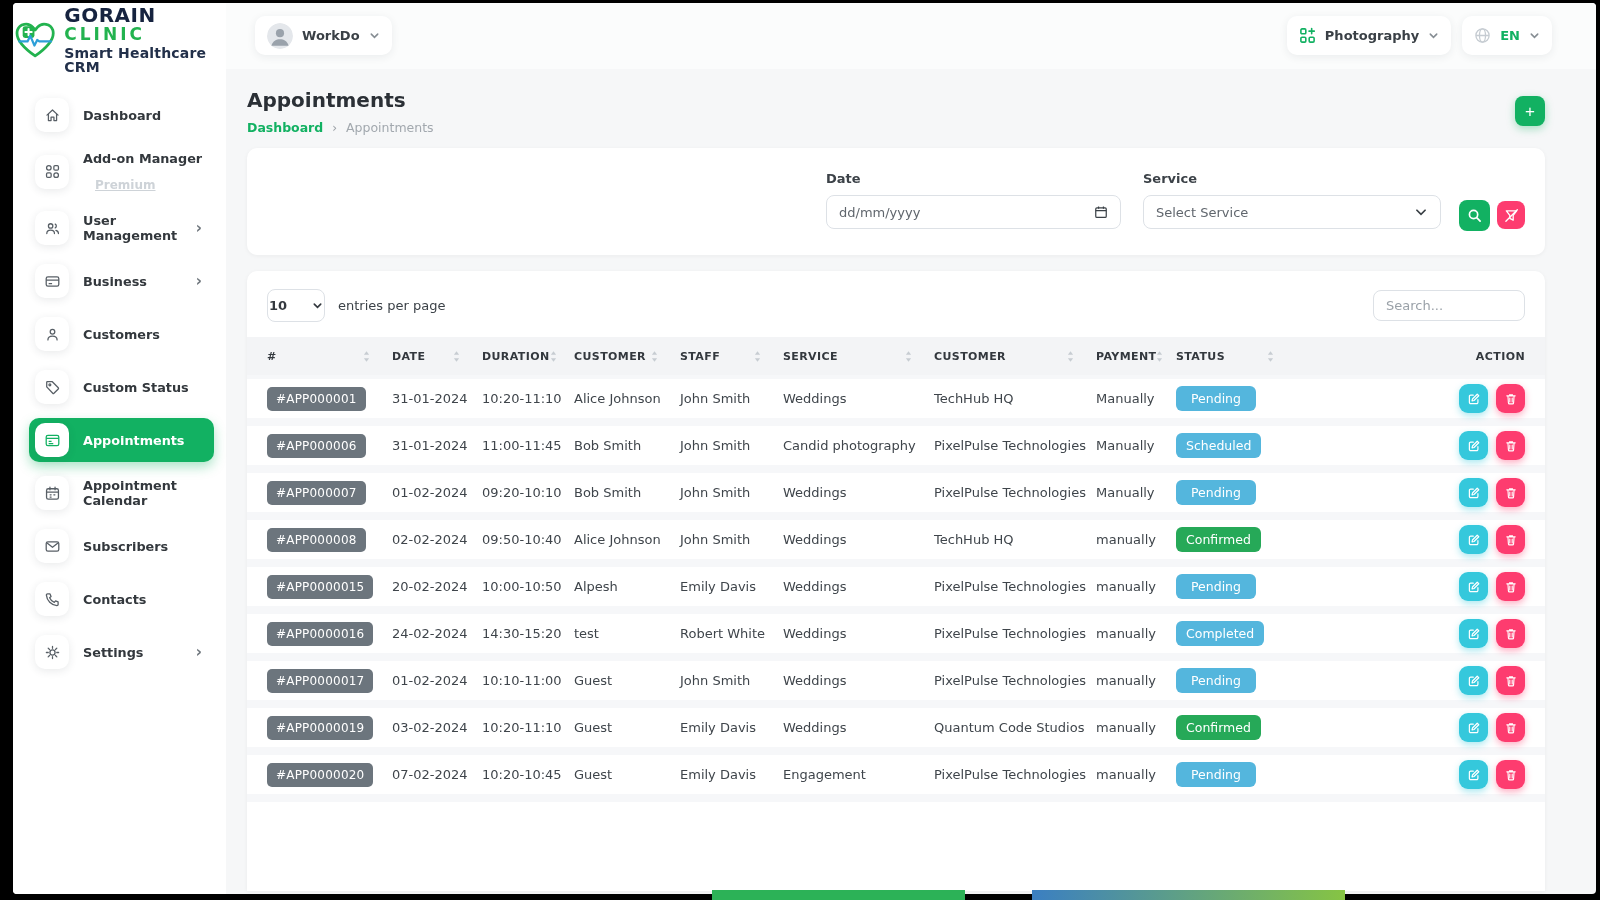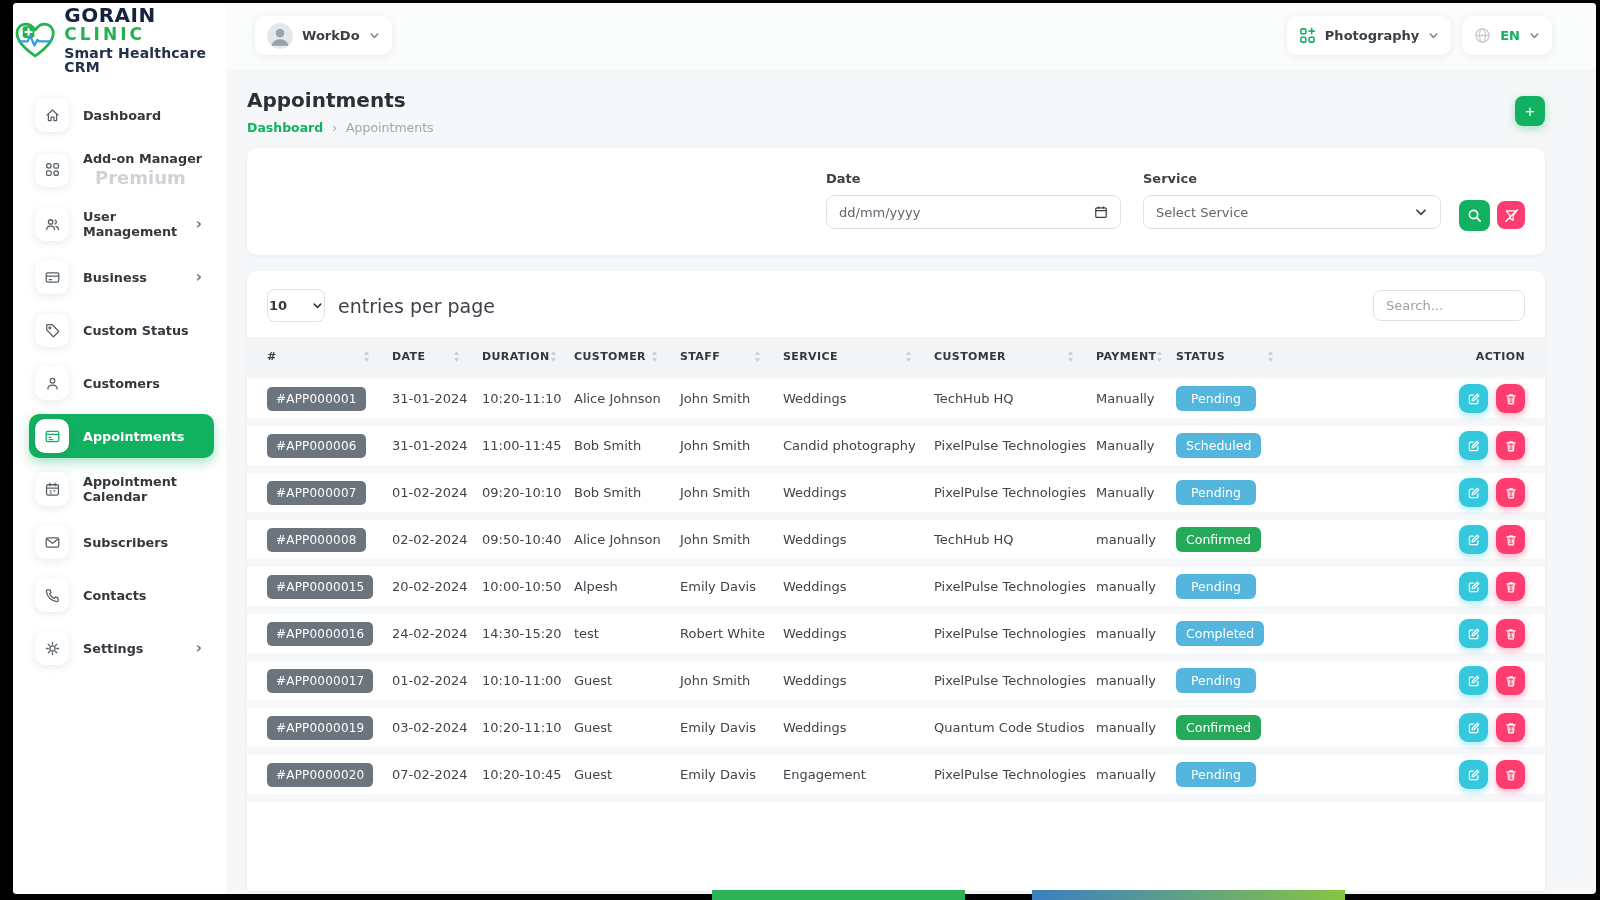--- a/index.html
+++ b/index.html
@@ -15,21 +15,21 @@
   .logo-top { font-size:20px; font-weight:800; color:#16233f; letter-spacing:.5px; }
   .logo-bottom { font-size:17px; font-weight:800; color:#23b34f; letter-spacing:3px; }
   .logo-tag { font-size:14px; font-weight:700; color:#22304a; margin-top:3px; letter-spacing:.2px; }
 
   .menu { padding:24px 12px 0 16px; display:flex; flex-direction:column; }
   .side-item { display:flex; align-items:center; gap:14px; padding:5px 8px 5px 6px; border-radius:10px; margin-bottom:9px; cursor:pointer; min-height:44px; }
   .side-ico { width:34px; height:34px; flex:0 0 34px; background:#fff; border-radius:10px; box-shadow:0 2px 8px rgba(40,48,60,.10); display:flex; align-items:center; justify-content:center; color:#585f66; }
   .side-ico svg { width:17px; height:17px; }
   .side-labels { display:flex; flex-direction:column; }
   .side-label { font-size:12.8px; font-weight:700; color:#33383d; }
-  .side-sub { font-size:18px; font-weight:600; color:#ced3d8; margin-top:1px; padding-left:12px; }
+  .side-sub { font-size:12px; font-weight:600; color:#ced3d8; margin-top:12px; padding-left:12px;text-decoration:underline; }
   .side-chevron { margin-left:auto; color:#6e757c; font-size:15px; font-weight:600; padding-right:4px; }
   .side-item.active { background:#12b162; box-shadow:0 5px 12px rgba(18,177,98,.35); }
   .side-item.active .side-label { color:#fff; }
   .side-item.active .side-ico { color:#12b162; }
 
   
   .topbar { position:absolute; left:213px; right:0; top:0; height:66px; background:#fbfcfc; z-index:2; }
   .pill { background:#fff; border-radius:10px; box-shadow:0 2px 8px rgba(40,48,60,.08); display:flex; align-items:center; gap:9px; padding:6px 12px; cursor:pointer; }
   .workdo-pill { position:absolute; left:29px; top:13px; height:39px; }
   .avatar { width:26px; height:26px; border-radius:50%; overflow:hidden; flex:0 0 26px; }
@@ -62,21 +62,21 @@
   .icon-btn { border:none; border-radius:8px; display:flex; align-items:center; justify-content:center; cursor:pointer; }
   .search-btn { width:31px; height:31px; background:#12b162; }
   .reset-btn { width:28px; height:28px; background:#fd3c6f; margin-top:1px; }
   .icon-btn svg { width:15px; height:15px; }
 
   
   .table-card { background:#fff; border-radius:10px 10px 0 0; box-shadow:0 1px 4px rgba(35,38,45,.05); margin-top:16px; padding:18px 20px 0; height:620px; overflow:hidden; }
   .controls { display:flex; justify-content:space-between; align-items:center; margin-bottom:15px; }
   .entries { display:flex; align-items:center; gap:13px; }
   .entries-select { width:58px; height:33px; border:1px solid #dde1e6; border-radius:8px; display:flex; align-items:center; justify-content:center; gap:25px; font-size:13px; color:#34393f; font-weight:600; cursor:pointer; background:#fff; }
-  .entries-label { font-size:19px; color:#3c4248; }
+  .entries-label { font-size:13px; color:#3c4248; }
   .search-input { width:152px; height:31px; border:1px solid #dde1e6; border-radius:8px; padding:0 12px; font-size:13px; color:#495057; outline:none; font-family:"DejaVu Sans", sans-serif; }
   .search-input::placeholder { color:#9aa1a8; }
 
   .grid { display:grid; grid-template-columns:125px 90px 92px 106px 103px 151px 162px 80px 120px 1fr; align-items:center; }
   .thead { background:#f3f4f6; height:38px; margin:0 -20px; padding:0 20px; }
   .th { display:flex; align-items:center; font-size:11px; font-weight:700; color:#33383e; letter-spacing:.4px; cursor:pointer; }
   .th .sort { margin-left:auto; margin-right:22px; display:flex; }
   .th.th-action { justify-content:flex-end; }
   .tbody { margin:0 -20px; background:#f6f7f9; border-top:4px solid #f6f7f9; }
   .trow { height:47px; background:#fff; padding:0 20px; border-bottom:8px solid #f6f7f9; }
@@ -162,39 +162,39 @@
             </svg>
           </span>
     <span class="side-labels">
       <span class="side-label">Business</span>
     </span>
   <span class="side-chevron">›</span>
         </div>
 
   <div class="side-item">
     <span class="side-ico">
+            <svg viewBox="0 0 20 20" fill="none" stroke="currentColor" stroke-width="1.5" stroke-linecap="round">
+              <circle cx="10" cy="6.8" r="2.7"></circle>
+              <path d="M4.6 16.4 c0-3 2.4-4.6 5.4-4.6 s5.4 1.6 5.4 4.6"></path>
+            </svg>
+          </span>
+    <span class="side-labels">
+      <span class="side-label">Customers</span>
+    </span>
+  </div>
+
+  <div class="side-item">
+    <span class="side-ico">
             <svg viewBox="0 0 20 20" fill="none" stroke="currentColor" stroke-width="1.5" stroke-linejoin="round">
               <path d="M3.2 9.3 V3.8 A.8 .8 0 0 1 4 3 H9.5 L16.8 10.3 A1 1 0 0 1 16.8 11.7 L11.7 16.8 A1 1 0 0 1 10.3 16.8 Z"></path>
               <circle cx="6.9" cy="6.9" r="1.1"></circle>
             </svg>
           </span>
     <span class="side-labels">
       <span class="side-label">Custom Status</span>
-    </span>
-  </div>
-
-  <div class="side-item">
-    <span class="side-ico">
-            <svg viewBox="0 0 20 20" fill="none" stroke="currentColor" stroke-width="1.5" stroke-linecap="round">
-              <circle cx="10" cy="6.8" r="2.7"></circle>
-              <path d="M4.6 16.4 c0-3 2.4-4.6 5.4-4.6 s5.4 1.6 5.4 4.6"></path>
-            </svg>
-          </span>
-    <span class="side-labels">
-      <span class="side-label">Customers</span>
     </span>
   </div>
 
   <div class="side-item active">
     <span class="side-ico">
             <svg viewBox="0 0 20 20" fill="none" stroke="currentColor" stroke-width="1.5">
               <rect x="2.6" y="4" width="14.8" height="12" rx="2"></rect>
               <path d="M2.6 7.4 h14.8 M5.5 11 h3.4 M5.5 13.6 h5.4"></path>
             </svg>
           </span>

